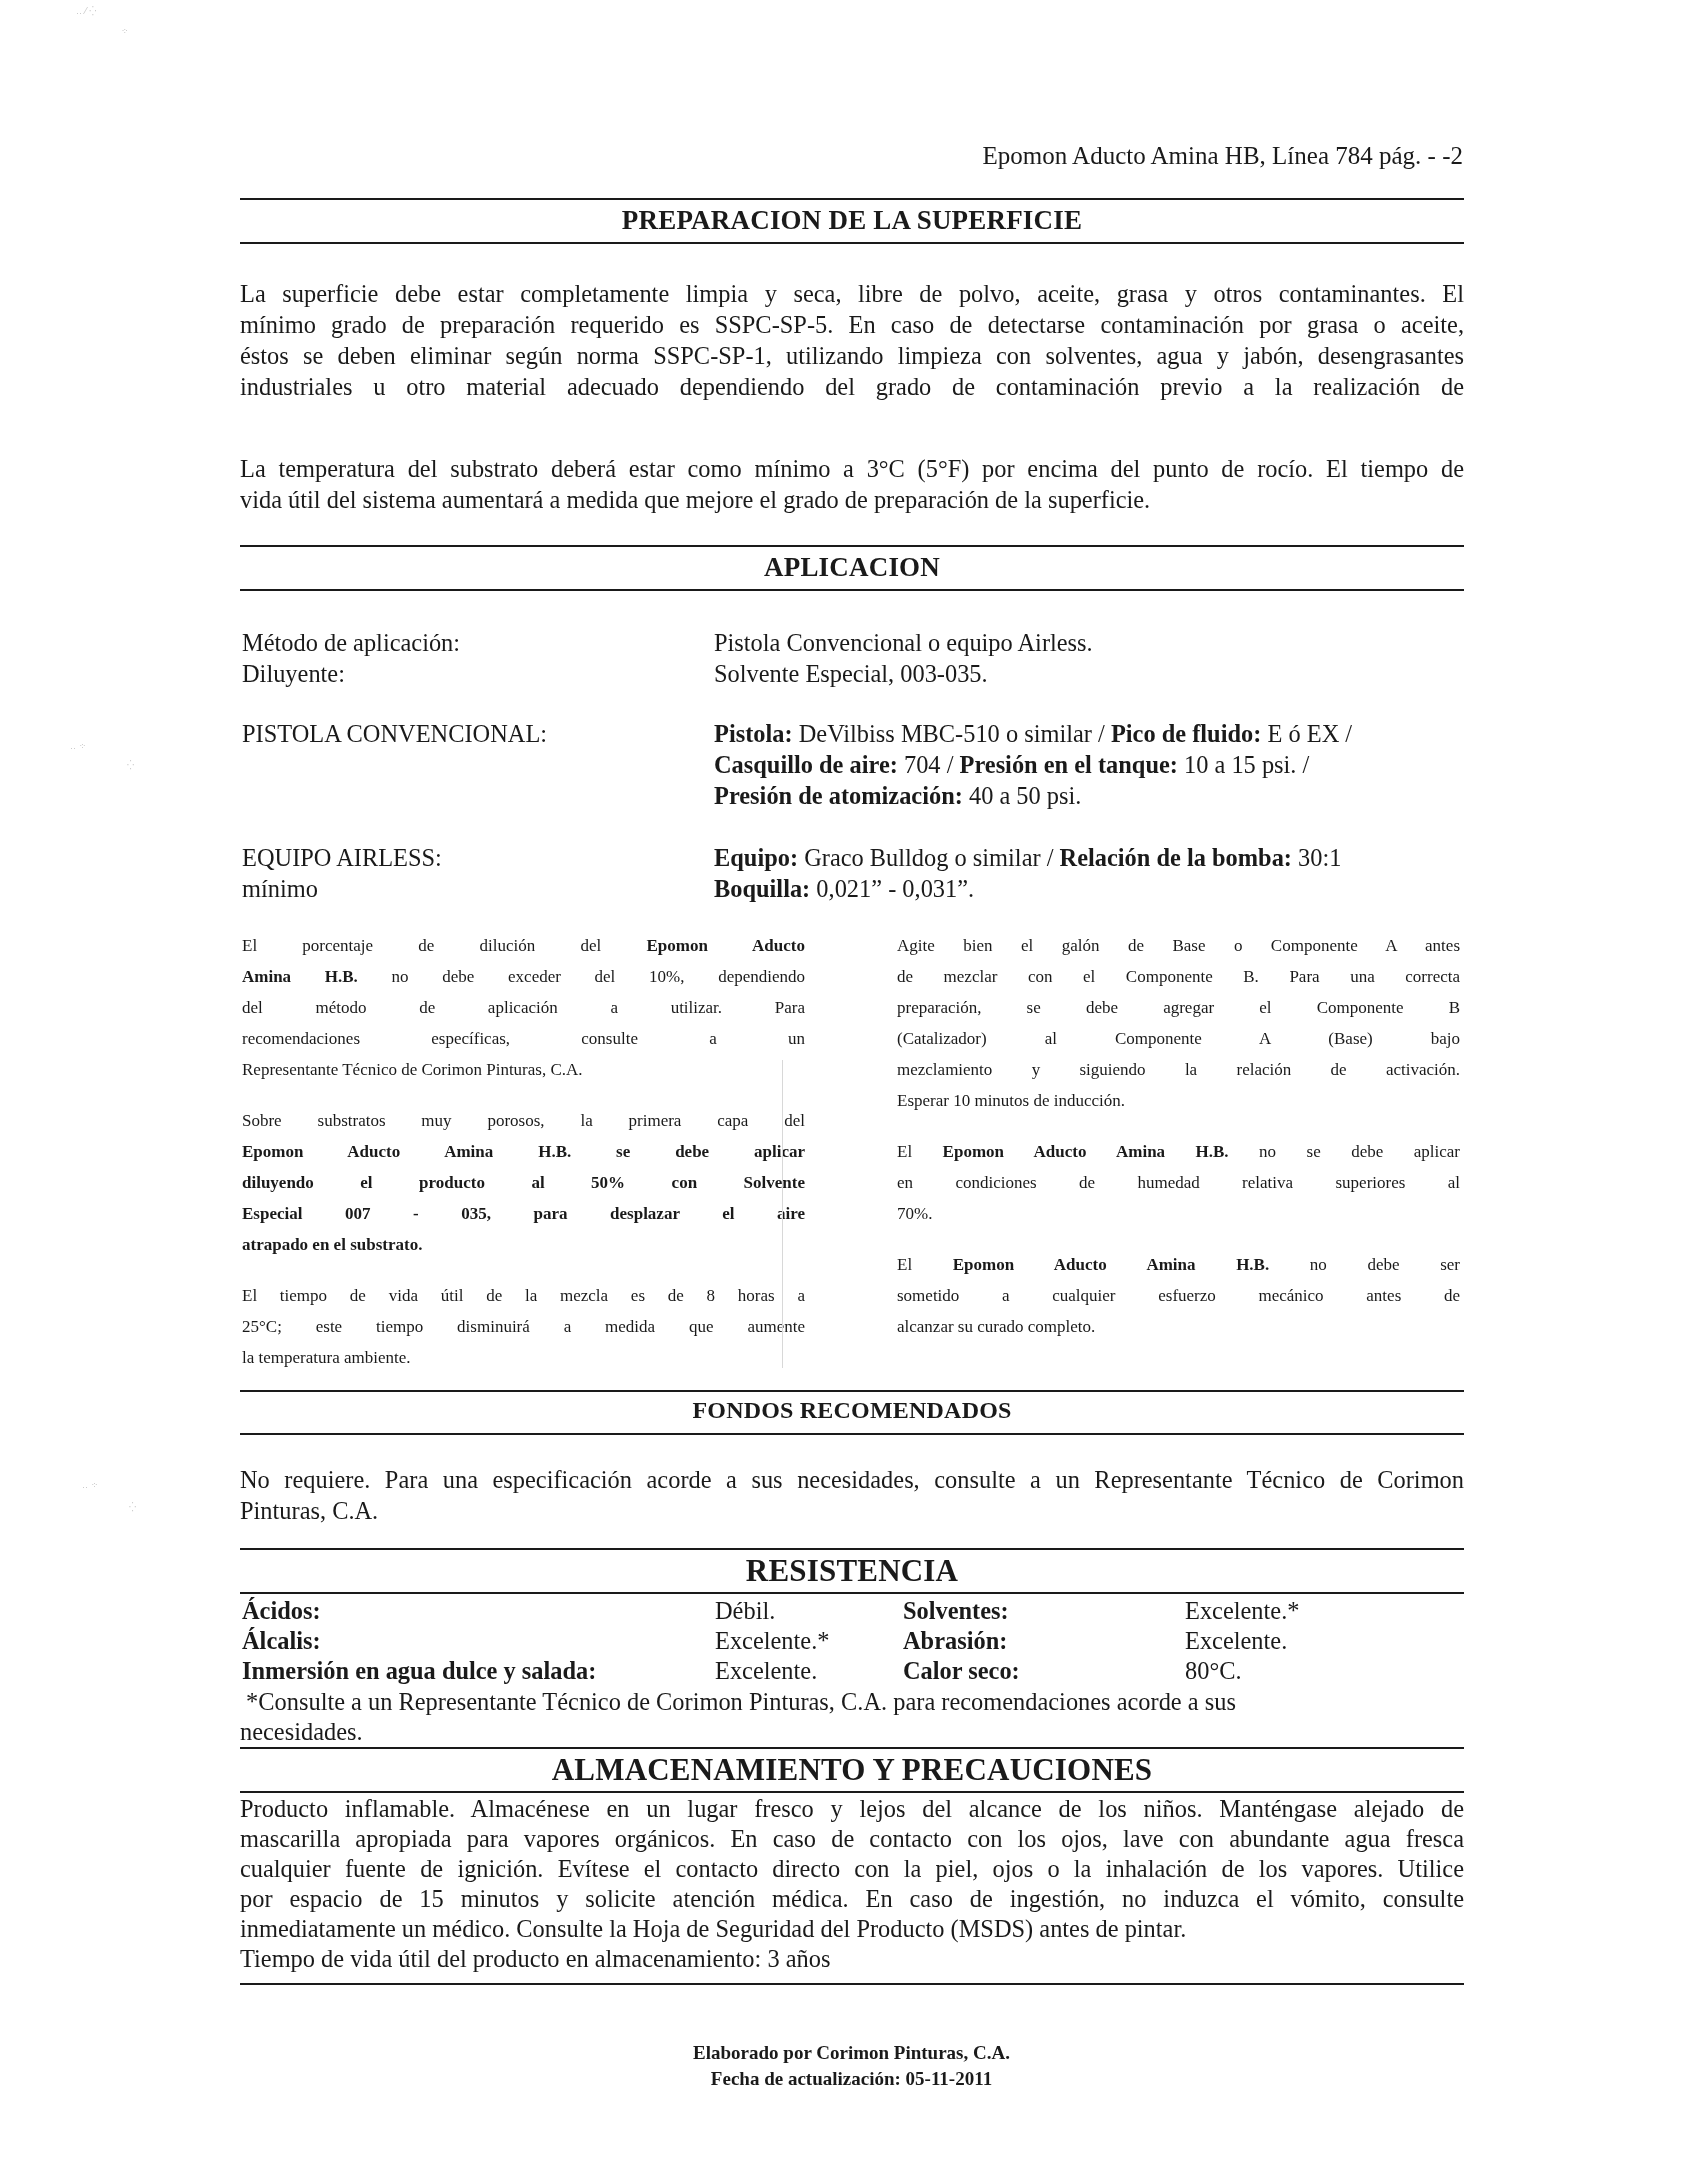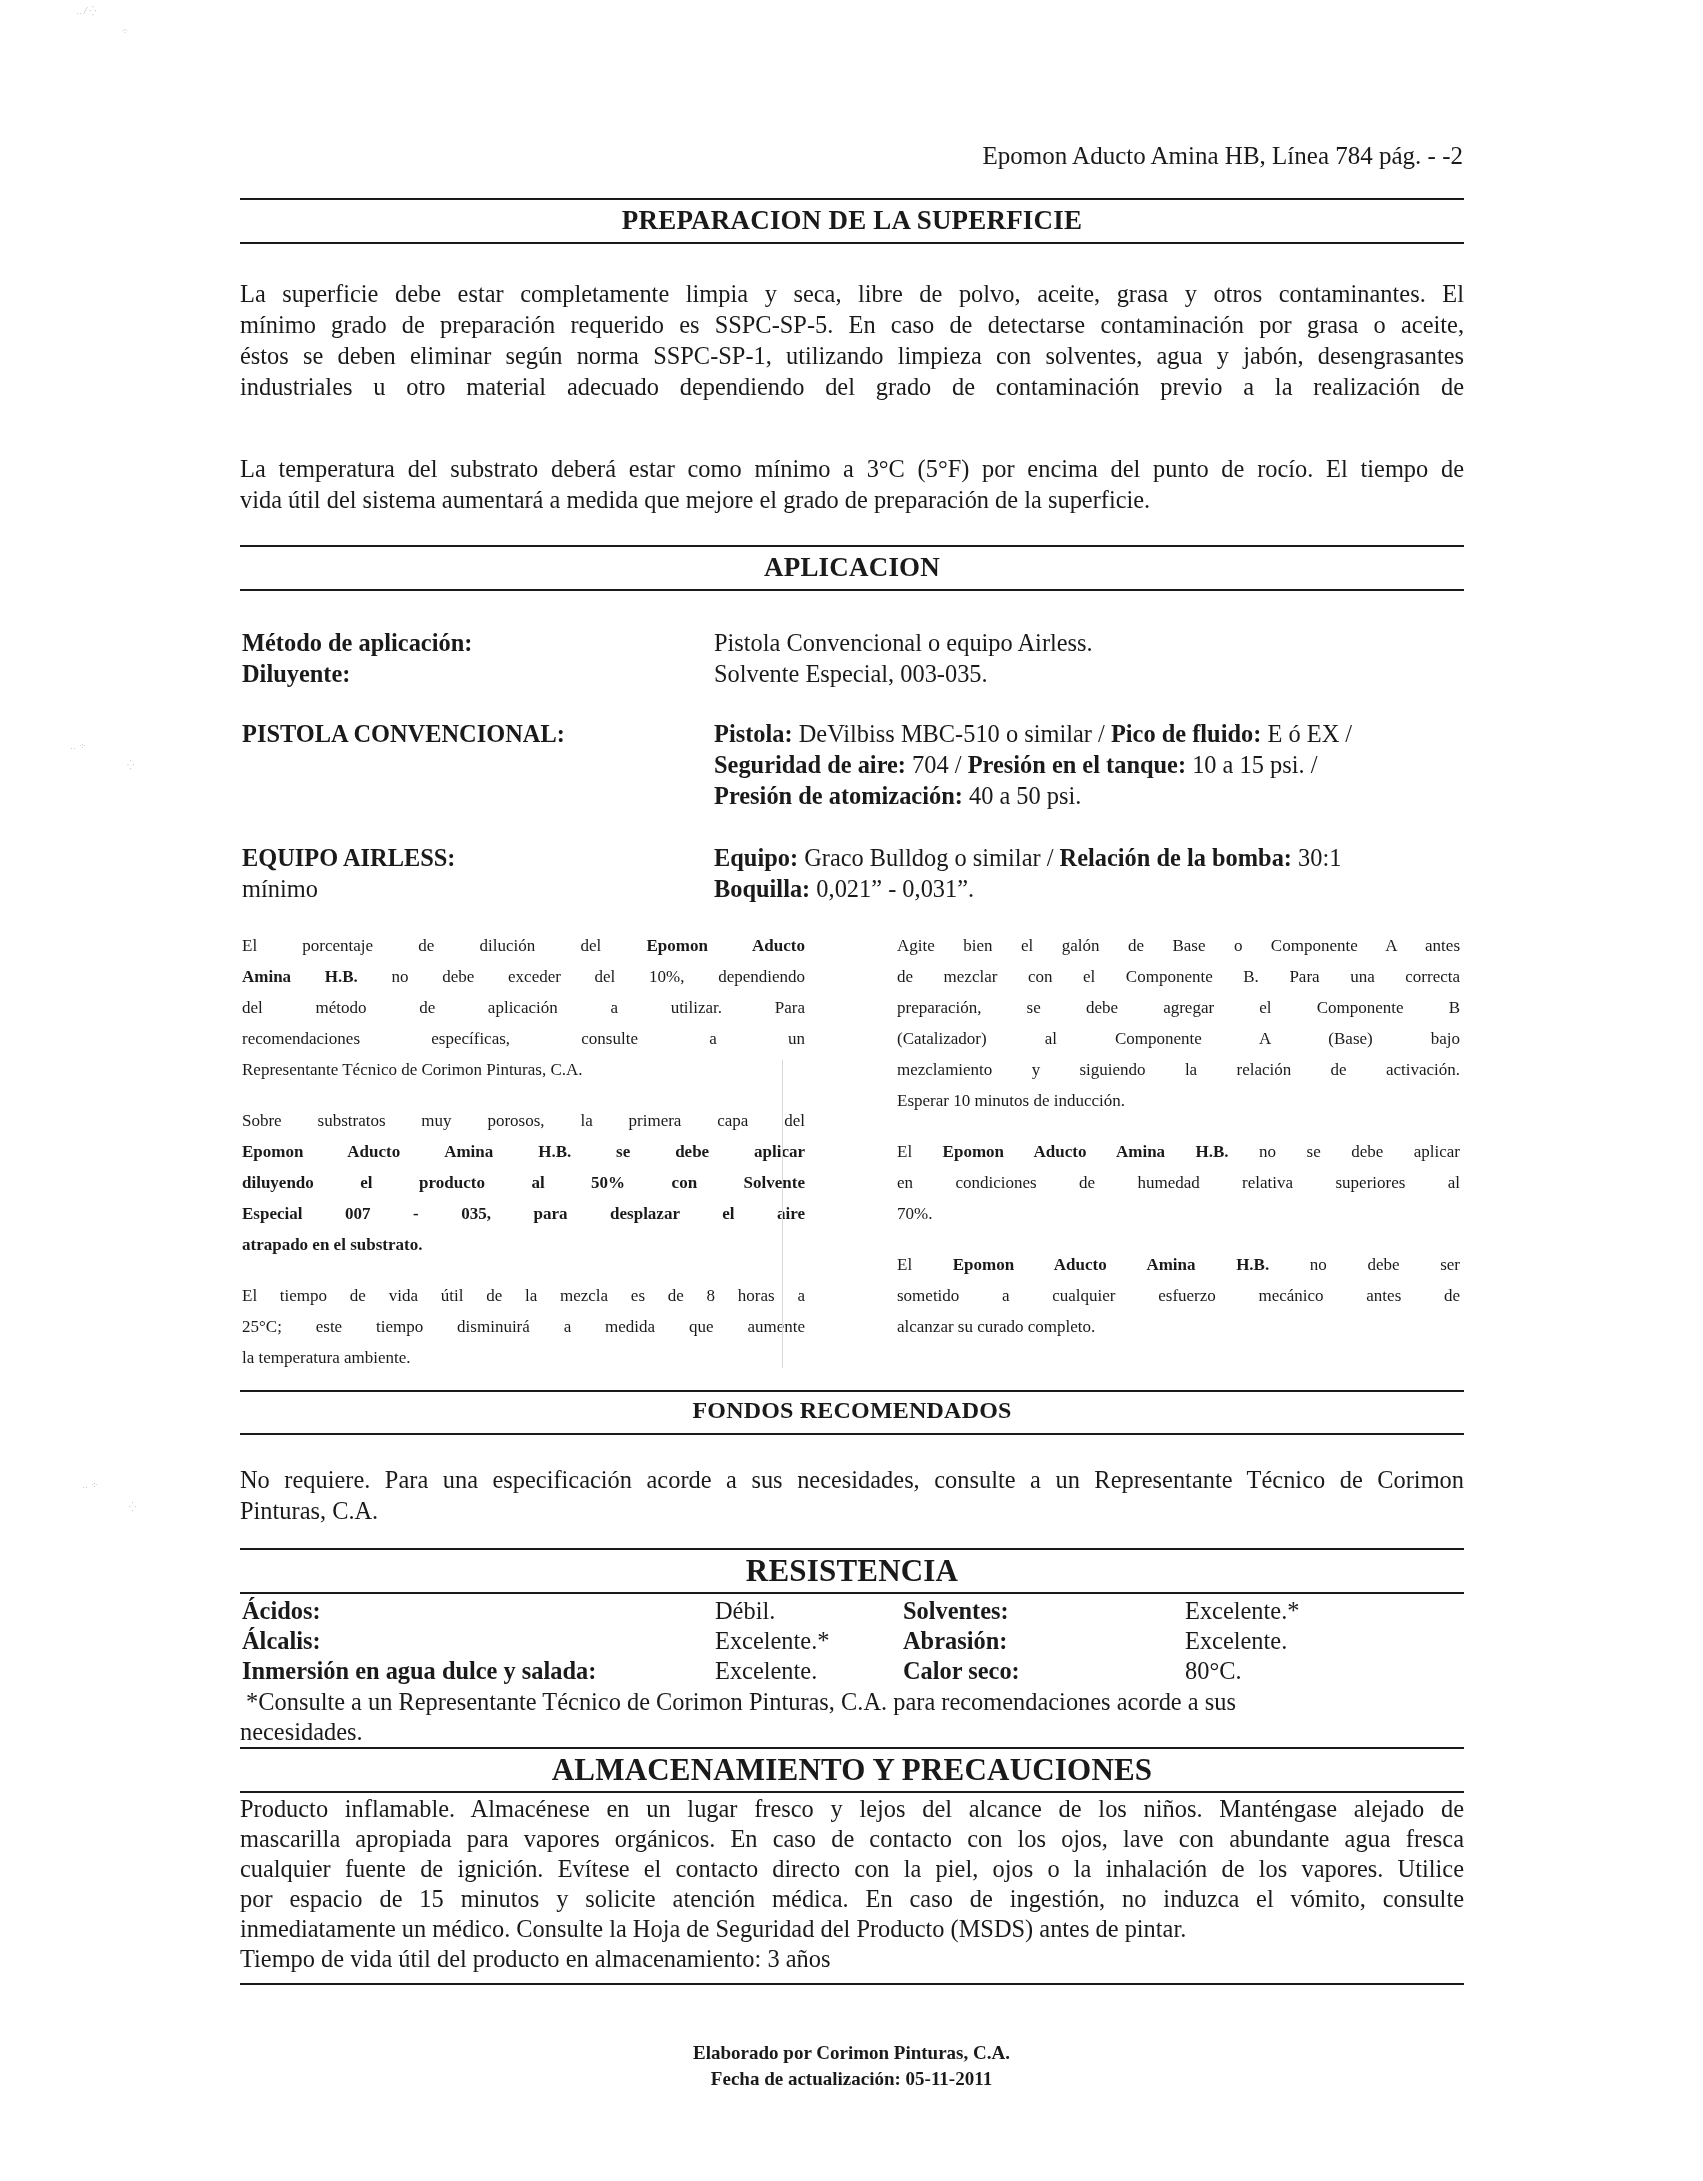--- a/index.html
+++ b/index.html
@@ -17,21 +17,21 @@
     font-weight: bold; font-size: 27px; letter-spacing: 0.2px;
   }
   .section-title.big { font-size: 31px; }
   .para {
     position: absolute; left: 240px; width: 1224px; font-size: 24.4px; line-height: 31px;
     text-align: justify; text-align-last: left;
   }
   .para-line { display: block; text-align: justify; text-align-last: justify; }
   .para-line.last { text-align-last: left; }
   .kv { position: absolute; font-size: 24.4px; line-height: 31px; }
-  .kv .k { font-weight: bold; }
+  .kv .k { font-weight: normal; }
   .col { position: absolute; font-size: 17px; line-height: 31px; width: 563px; }
   .col p { margin: 0; }
   .col .jl { display: block; text-align: justify; text-align-last: justify; }
   .col .jl.last { text-align-last: left; }
   b { font-weight: bold; }
   .res-row { position: absolute; left: 240px; width: 1224px; font-size: 24.4px; line-height: 30px; height: 30px; }
   .res-row span { position: absolute; top: 0; white-space: nowrap; }
   .footer {
     position: absolute; left: 0; width: 1703px; text-align: center; font-weight: bold; font-size: 19px; line-height: 26px;
   }
@@ -75,21 +75,21 @@
   <div class="kv" style="left:242px;top:627px;"><span class="k">Método de aplicación:</span></div>
   <div class="kv" style="left:714px;top:627px;">Pistola Convencional o equipo Airless.</div>
   <div class="kv" style="left:242px;top:658px;"><span class="k">Diluyente:</span></div>
   <div class="kv" style="left:714px;top:658px;">Solvente Especial, 003-035.</div>
 
   <div class="kv" style="left:242px;top:718px;"><span class="k">PISTOLA CONVENCIONAL:</span></div>
   <div class="kv" style="left:714px;top:718px;width:748px;">
     <div style="display:flex;justify-content:space-between;white-space:nowrap;">
       <span><b>Pistola:</b><span> DeVilbiss MBC-510 o similar / </span><b>Pico de fluido:</b><span> E ó EX /</span></span>
     </div>
-    <div style="white-space:nowrap;"><b>Seguridad de aire:</b><span> 704  / </span><b>Presión en el tanque:</b><span> 10 a 15 psi. /</span></div>
+    <div style="white-space:nowrap;"><b>Casquillo de aire:</b><span> 704  / </span><b>Presión en el tanque:</b><span> 10 a 15 psi. /</span></div>
     <div style="white-space:nowrap;"><b>Presión de atomización:</b><span> 40 a 50 psi.</span></div>
   </div>
 
   <div class="kv" style="left:242px;top:842px;"><span class="k">EQUIPO AIRLESS:</span></div>
   <div class="kv" style="left:242px;top:873px;">mínimo</div>
   <div class="kv" style="left:714px;top:842px;width:748px;">
     <div style="white-space:nowrap;"><b>Equipo:</b><span> Graco Bulldog o similar / </span><b>Relación de la bomba:</b><span> 30:1</span></div>
     <div style="white-space:nowrap;"><b>Boquilla:</b><span> 0,021” - 0,031”.</span></div>
   </div>
 

